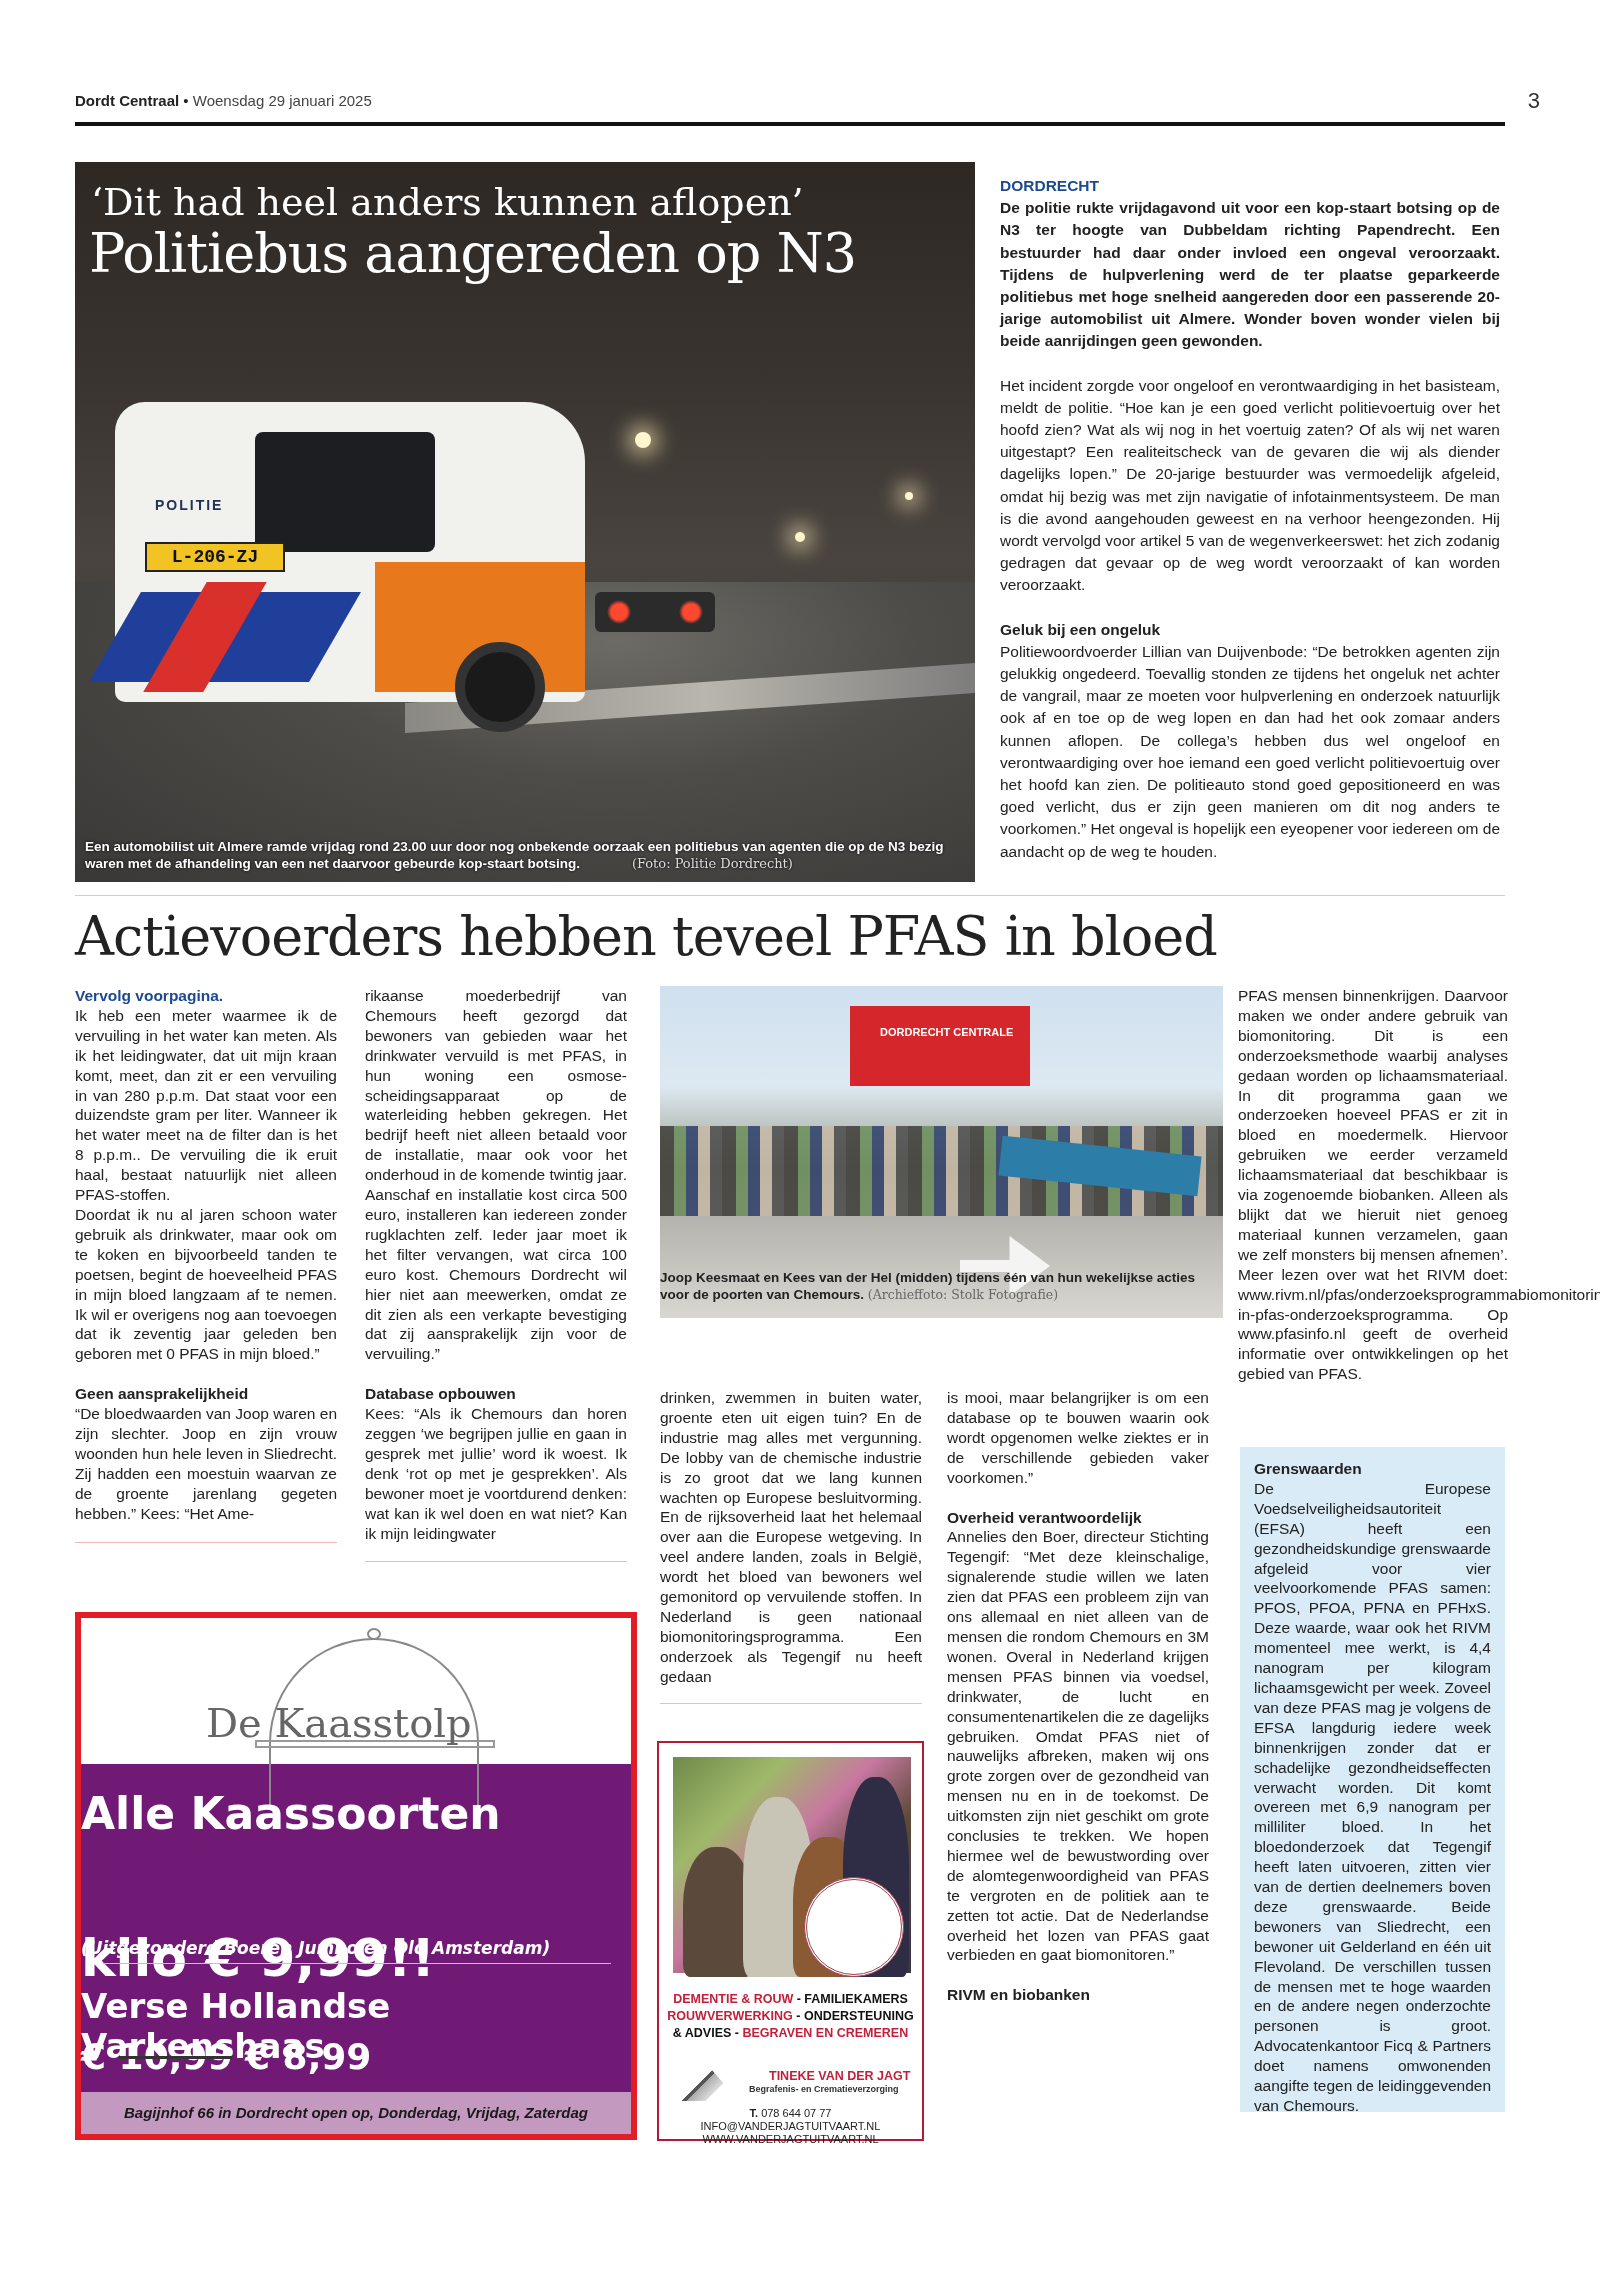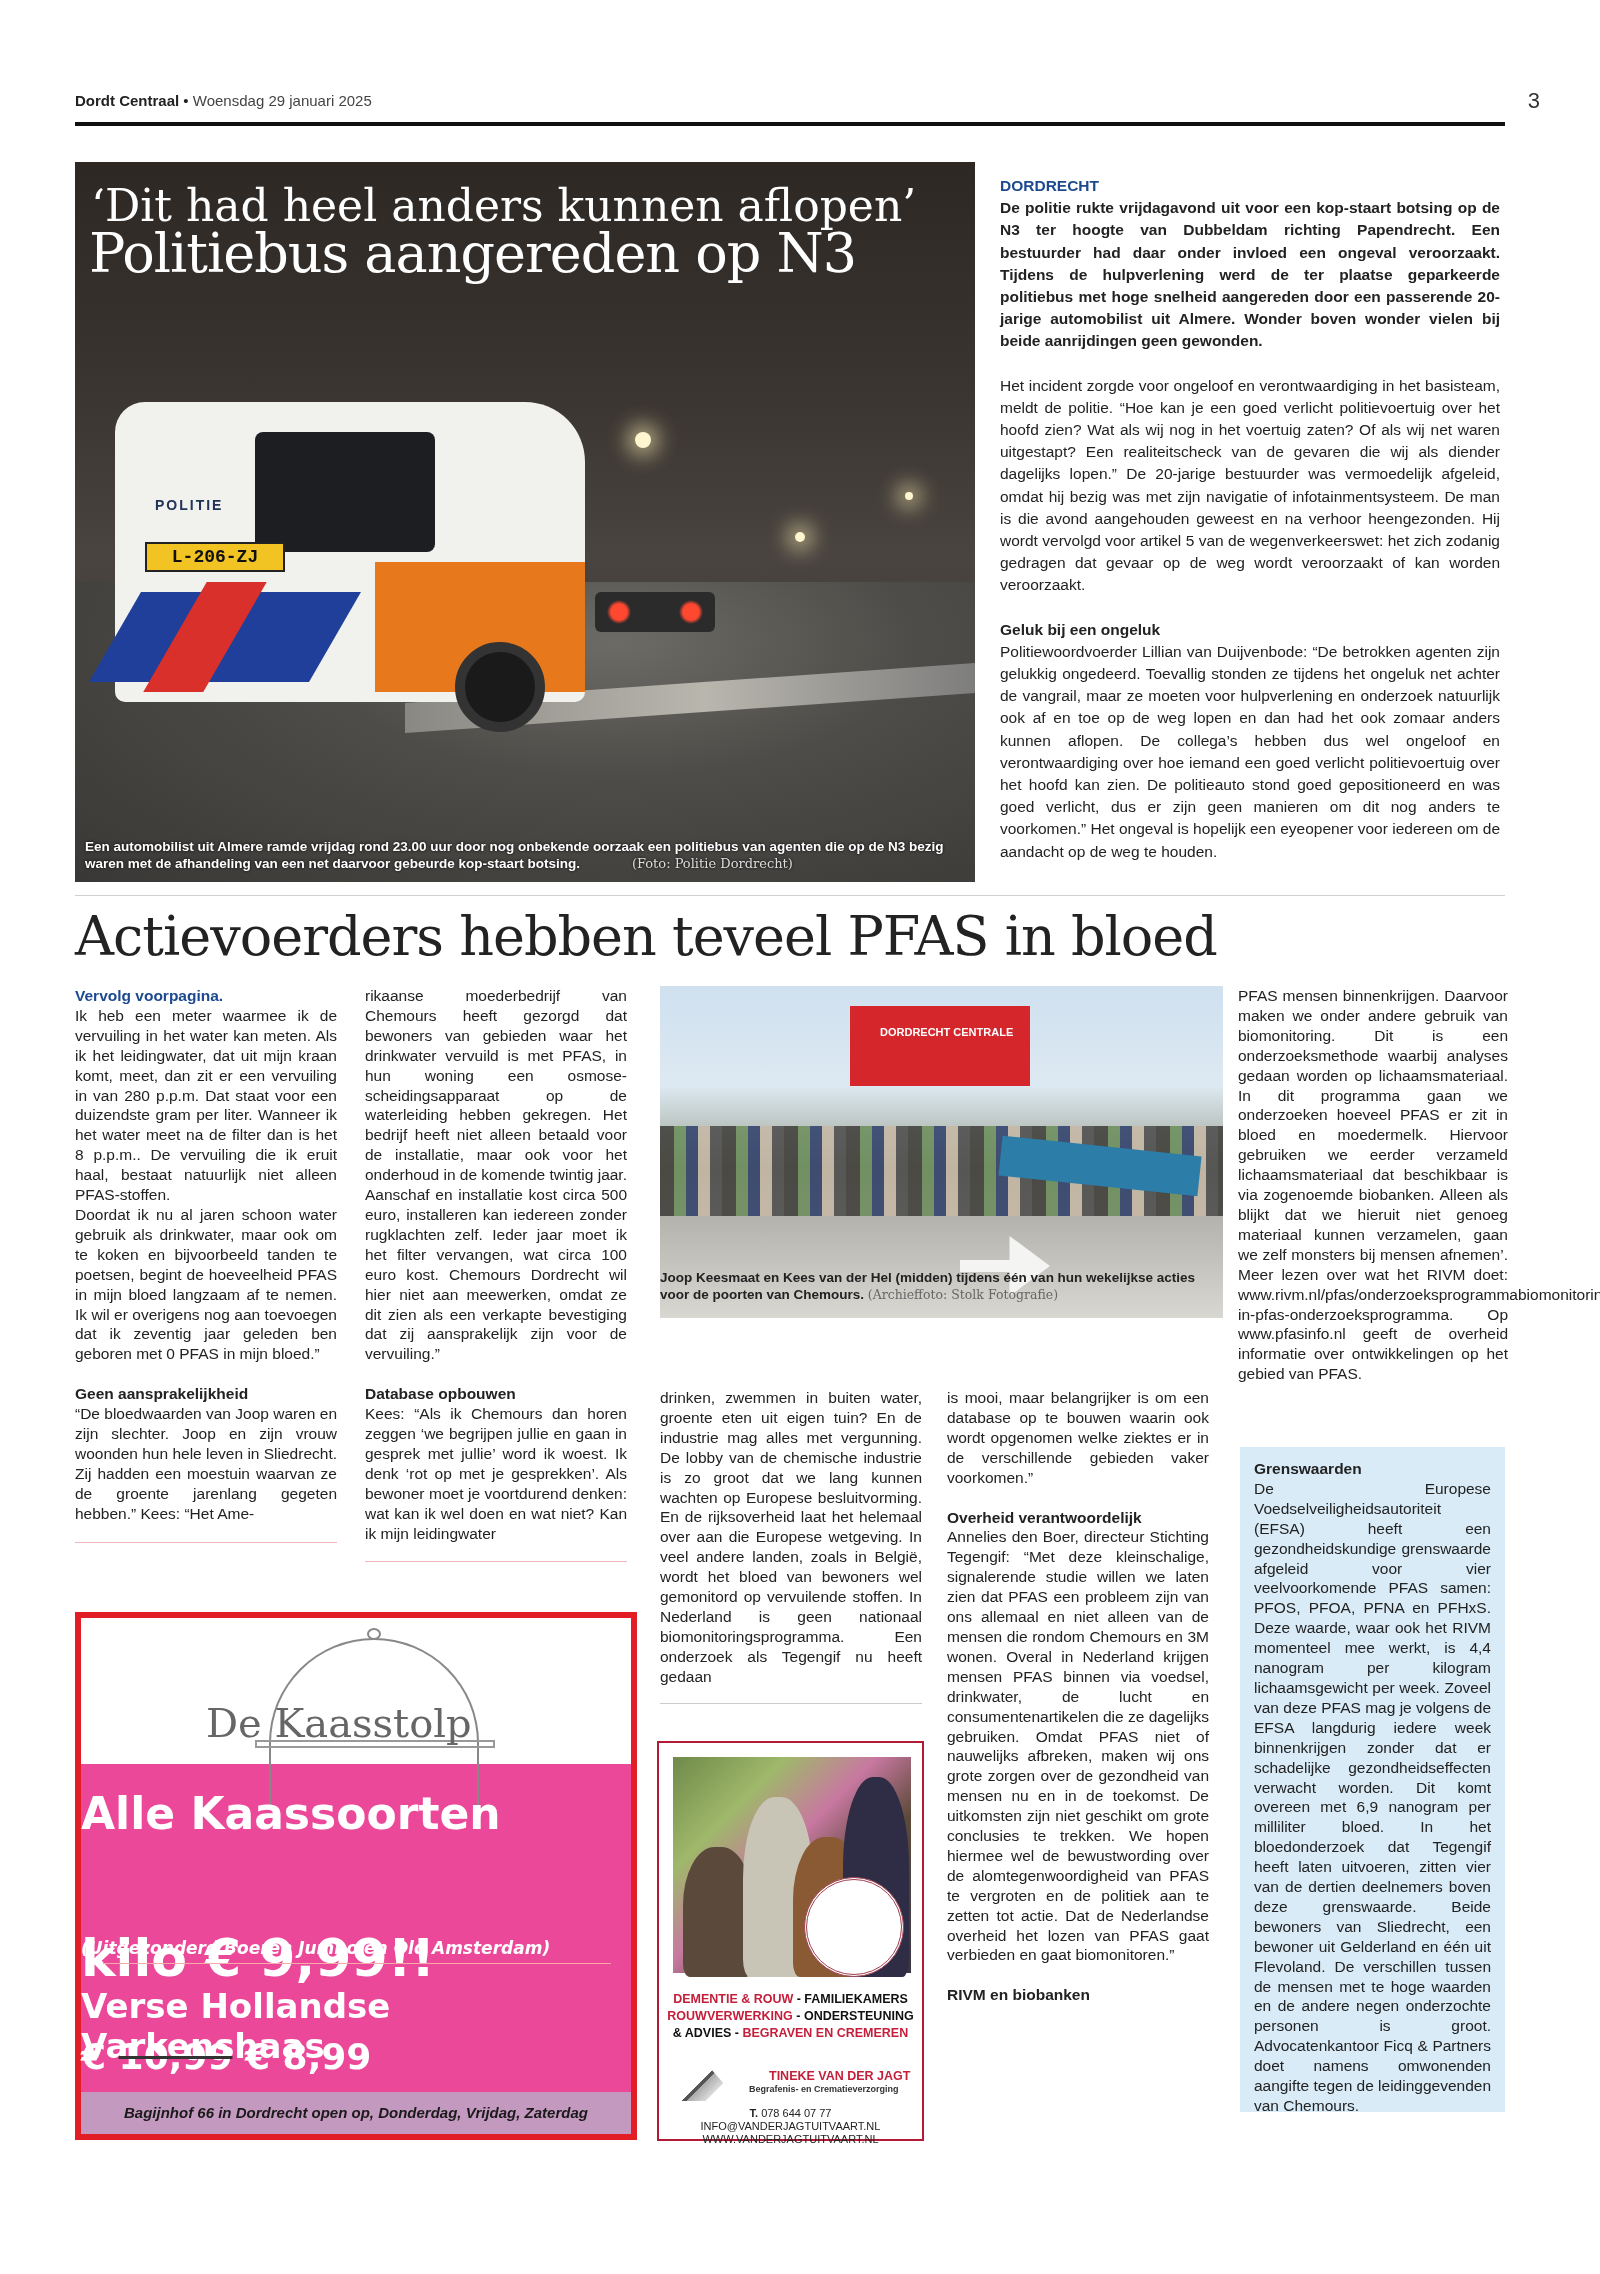--- a/index.html
+++ b/index.html
@@ -21,21 +21,21 @@
   .van { position:absolute; left:40px; top:200px; width:480px; height:360px; }
   .van .body { position:absolute; left:0; top:40px; width:470px; height:300px; background:#f1f1ee; border-radius: 30px 60px 10px 10px; }
   .van .window { position:absolute; left:140px; top:70px; width:180px; height:120px; background:#1d1e22; border-radius:8px; }
   .van .stripe-blue { position:absolute; left:0; top:230px; width:220px; height:90px; background:#1f3f9a; transform: skewX(-30deg); }
   .van .stripe-red { position:absolute; left:60px; top:220px; width:60px; height:110px; background:#d9302c; transform: skewX(-30deg); }
   .van .stripe-orange { position:absolute; left:260px; top:200px; width:210px; height:130px; background:#e8781c; }
   .van .plate { position:absolute; left:30px; top:180px; width:140px; height:30px; background:#f1c423; border:2px solid #222; font: bold 18px "Liberation Mono", monospace; color:#111; text-align:center; line-height:26px; }
   .van .label { position:absolute; left:40px; top:135px; font: bold 14px "Liberation Sans", sans-serif; color:#22335a; letter-spacing:2px; }
   .van .wheel { position:absolute; left:340px; top:280px; width:90px; height:90px; border-radius:50%; background:#1a1a1a; border: 10px solid #333; }
   .taillights { position:absolute; left:520px; top:430px; width:120px; height:40px; background: radial-gradient(circle at 20% 50%, #ff4830 0, #ff4830 8px, transparent 12px), radial-gradient(circle at 80% 50%, #ff4830 0, #ff4830 8px, transparent 12px), #2b2b2b; border-radius:6px; }
-  .hero .kicker { position:absolute; left:16px; top:18px; font-family: "DejaVu Serif", serif; font-size: 44px; color:#fff; }
+  .hero .kicker { position:absolute; left:16px; top:18px; font-family: "DejaVu Serif", serif; font-size: 38px; color:#fff; }
   .hero .title { position:absolute; left:14px; top:60px; font-family: "DejaVu Serif", serif; font-size: 54px; color:#fff; letter-spacing:-1px; }
   .hero .caption { position:absolute; left:0; bottom:10px; width:100%; padding:0 10px; font-size:13.5px; line-height:17px; color:#fff; text-shadow:0 0 3px #000; font-weight:bold; }
   .hero .caption .credit { font-family:"DejaVu Serif", serif; font-weight:normal; color:#ddd; font-size:13px;margin-left:48px; }
 
   
   .col-intro { left: 1000px; top: 175px; width: 500px; font-size: 15.5px; line-height: 22.2px; text-align: justify; color:#222; }
   .col-intro .dateline { color:#1d4a8f; font-weight:bold; }
   .col-intro .lead { font-weight:bold; }
   .col-intro p { margin-bottom: 22px; }
   .col-intro h3 { font-size:15.5px; font-weight:bold; }
@@ -67,21 +67,21 @@
   .photo2 .arrow { position:absolute; left:300px; top:250px; width:90px; height:60px; background:#f4f4f2; clip-path: polygon(0 60%, 55% 60%, 55% 100%, 100% 50%, 55% 0, 55% 40%, 0 40%); }
   .caption2 { left: 660px; top: 1269px; width: 563px; font-size:13.5px; line-height:17px; color:#222; }
   .caption2 .bold { font-weight:bold; }
   .caption2 .credit { font-family:"DejaVu Serif", serif; color:#666; font-size:12.5px; }
 
   
   .infobox { left: 1240px; top: 1447px; width: 265px; height: 665px; background:#d9ebf7; padding: 12px 14px; font-size:15.5px; line-height:19.9px; text-align:justify; color:#222; }
   .infobox h3 { font-size:15.5px; font-weight:bold; }
 
   
-  .ad1 { left: 75px; top: 1612px; width: 562px; height: 528px; border: 6px solid #e31d25; background:#ec4899; }
+  .ad1 { left: 75px; top: 1612px; width: 562px; height: 528px; border: 6px solid #e31d25; background:#701a75; }
   .ad1 .logo { position:absolute; left:0; top:0; width:550px; height:146px; background:#fff; }
   .ad1 .dome { position:absolute; left:188px; top:20px; width:210px; height:170px; border:2px solid #888; border-bottom:none; border-radius:110px 110px 0 0; }
   .ad1 .knob { position:absolute; left:286px; top:10px; width:14px; height:12px; border:2px solid #888; border-radius:50%; }
   .ad1 .plate { position:absolute; left:174px; top:122px; width:240px; height:8px; border:2px solid #999; }
   .ad1 .logotext { position:absolute; left:125px; top:82px; font-family:"DejaVu Serif", serif; font-size:40px; color:#666; }
   .ad1 .line { position:absolute; width:100%; color:#fff; font-family:"DejaVu Sans", sans-serif; font-weight:bold; }
   .ad1 .l1 { top:170px; font-size:44px; }
   .ad1 .l2 { top:262px; font-size:52px;margin-top:48px; }
   .ad1 .l3 { top:320px; font-size:17px; font-style:italic; }
   .ad1 .sep { position:absolute; left:22px; top:345px; width:508px; height:1px; background:#f7a9ab; }

